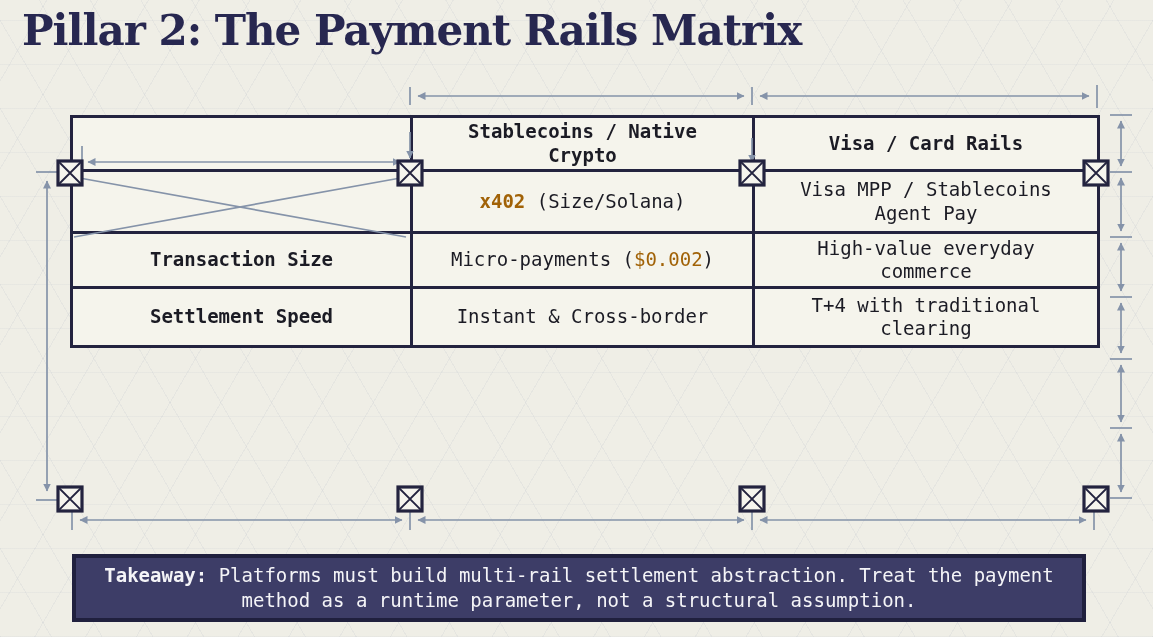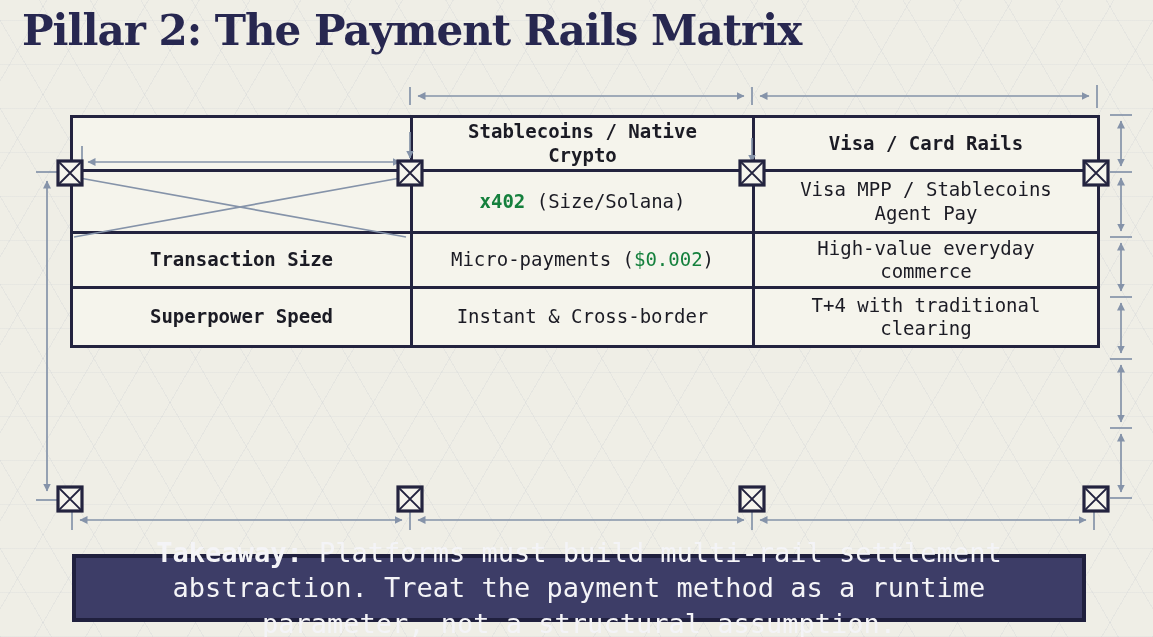--- a/index.html
+++ b/index.html
@@ -28,28 +28,28 @@
     padding:2px 16px;white-space:pre-line;
   }
   td.spacer{border:none;background:transparent;}
   td.xcell{background:#f3f2ea;}
   tr.hdr{height:54px;}
   tr.r2{height:62px;}
   tr.r3{height:55px;}
   tr.r4,tr.r5,tr.r6{height:59px;}
   .hcell{font-weight:700;font-size:21px;}
   .lbl{font-weight:700;font-size:20px;}
-  .accent{color:#15803d;}
+  .accent{color:#a16207;}
   .accent.bold{font-weight:700;}
   .overlay{position:absolute;left:0;top:0;z-index:3;pointer-events:none;}
   .takeaway{
     position:absolute;left:72px;top:554px;width:1014px;height:68px;
     background:#3d3d67;border:4px solid #20203e;box-sizing:border-box;
     z-index:2;display:flex;align-items:center;justify-content:center;
-    text-align:center;color:#f4f4f7;font-size:27px;line-height:1.32;
+    text-align:center;color:#f4f4f7;font-size:19px;line-height:1.32;
     padding:2px 28px;
   }
   .takeaway strong{font-weight:700;}
 </style>
 </head>
 <body>
 
 <h1 class="title">Pillar 2: The Payment Rails Matrix</h1>
 
 <table class="matrix">
@@ -69,21 +69,21 @@
     <td><span class="accent bold">x402</span><span> (Size/Solana)</span></td>
     <td>Visa MPP / Stablecoins
 Agent Pay</td>
   </tr>
   <tr class="r3">
     <td class="lbl">Transaction Size</td>
     <td><span>Micro-payments (</span><span class="accent">$0.002</span><span>)</span></td>
     <td>High-value everyday commerce</td>
   </tr>
   <tr class="r4">
-    <td class="lbl">Superpower Speed</td>
+    <td class="lbl">Settlement Speed</td>
     <td>Instant &amp; Cross-border</td>
     <td>T+4 with traditional
 clearing</td>
   </tr>
 </tbody>
   </table>
 
 <svg class="overlay" width="1153" height="637" viewBox="0 0 1153 637">
   <defs>
     <marker id="ah" orient="auto-start-reverse" markerWidth="10" markerHeight="9" refX="7.5" refY="4" markerUnits="userSpaceOnUse">

